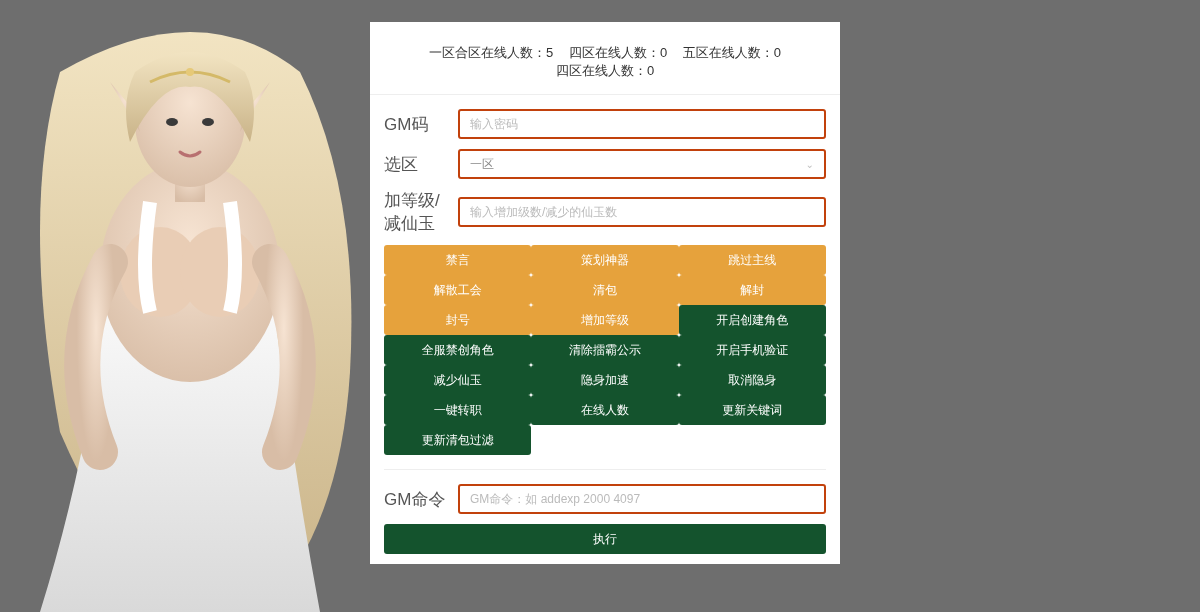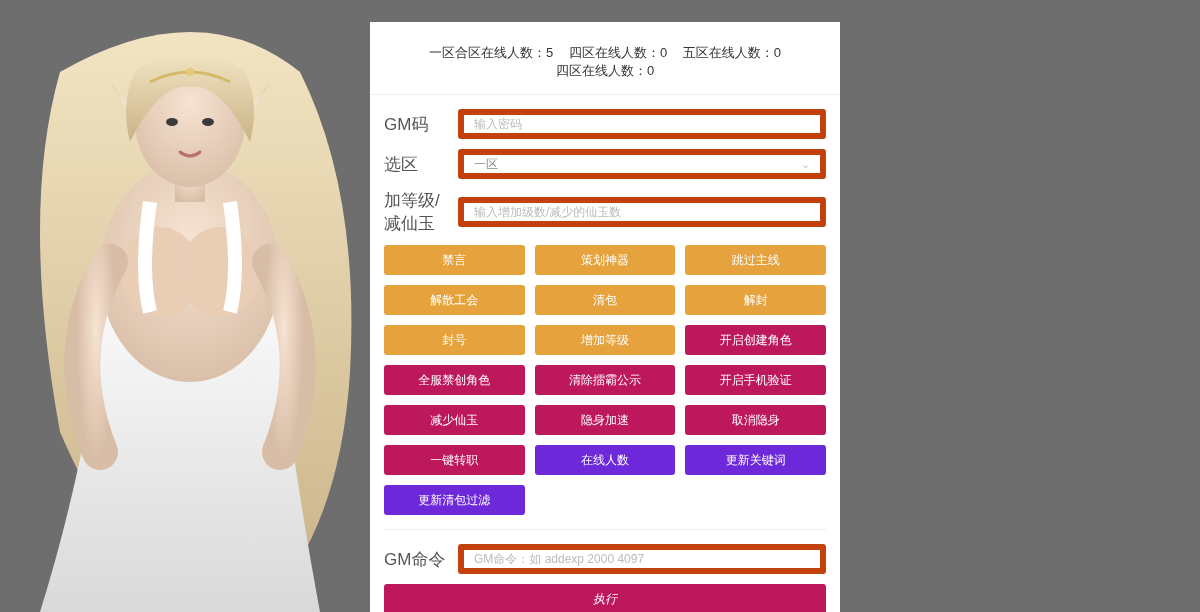--- a/index.html
+++ b/index.html
@@ -50,21 +50,21 @@
     flex: 0 0 74px;
     font-size: 17px;
     color: #555;
     text-align: left;
     padding-right: 6px;
   }
   .form-row .ctrl { flex: 1; }
   .ipt, .sel {
     width: 100%;
     height: 30px;
-    border: 6px solid #c2410c;
+    border: 2px solid #c2410c;
     border-radius: 3px;
     padding: 0 10px;
     font-size: 12px;
     color: #555;
     background: #fff;
   }
   .ipt::placeholder { color: #bbb; }
   .sel {
     display: flex;
     align-items: center;
@@ -73,38 +73,38 @@
     color: #888;
   }
   .sel .chev {
     color: #c0c0c0;
     font-size: 10px;
   }
   .btn-grid {
     margin-top: 4px;
     display: grid;
     grid-template-columns: repeat(3, 1fr);
-    gap: 10px;
+    gap: 0;
     border-radius: 10px;
   }
   .btn {
     height: 30px;
     border: none;
     border-radius: 3px;
     color: #fff;
     font-size: 12px;
     cursor: pointer;
     display: flex;
     align-items: center;
     justify-content: center;
   }
-  .btn-full { grid-column: 1 / -1; font-style: italic; }
+  .btn-full { grid-column: 1 / -1; }
   .c-orange { background: #e6a23c; }
-  .c-blue   { background: #be185d; }
-  .c-red    { background: #6d28d9; }
+  .c-blue   { background: #14532d; }
+  .c-red    { background: #14532d; }
   .divider { height: 1px; background: #eee; margin: 14px 0; }
 </style>
 </head>
 <body>
 
 <svg class="character" viewBox="0 0 390 600" preserveAspectRatio="xMidYMax meet">
   <defs>
     <radialGradient id="skin" cx="50%" cy="35%" r="70%">
       <stop offset="0%" stop-color="#f6e3d2"></stop>
       <stop offset="100%" stop-color="#d8bda6"></stop>

